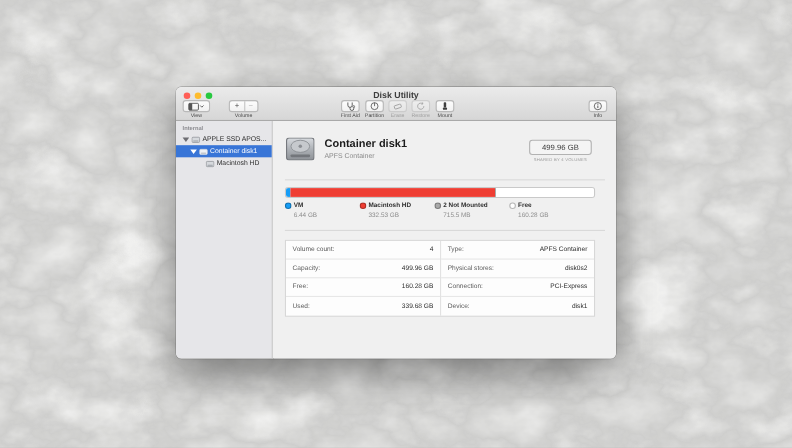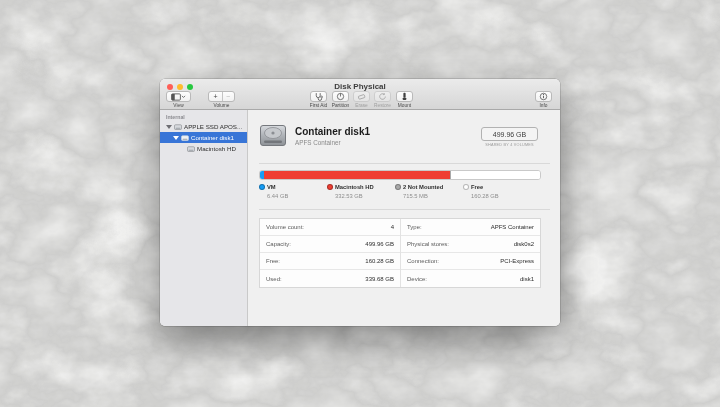--- a/index.html
+++ b/index.html
@@ -103,21 +103,21 @@
 </div>
 
 <div class="window">
 
   <div class="chrome">
     <div class="lights">
       <div class="light r"></div>
       <div class="light y"></div>
       <div class="light g"></div>
     </div>
-    <div class="win-title">Disk Physical</div>
+    <div class="win-title">Disk Utility</div>
 
     <div class="tb-btn" style="left:6px; width:25px;">
       <svg width="10" height="8" viewBox="0 0 16 12">
         <rect x="1" y="1" width="14" height="10" rx="1.5" fill="none" stroke="#555" stroke-width="1.4"></rect>
         <rect x="1" y="1" width="5" height="10" rx="1" fill="#555"></rect>
       </svg>
       <svg width="5" height="5" viewBox="0 0 8 8">
         <path d="M1.5 3l2.5 2.5L6.5 3" fill="none" stroke="#555" stroke-width="1.3"></path>
       </svg>
     </div>

